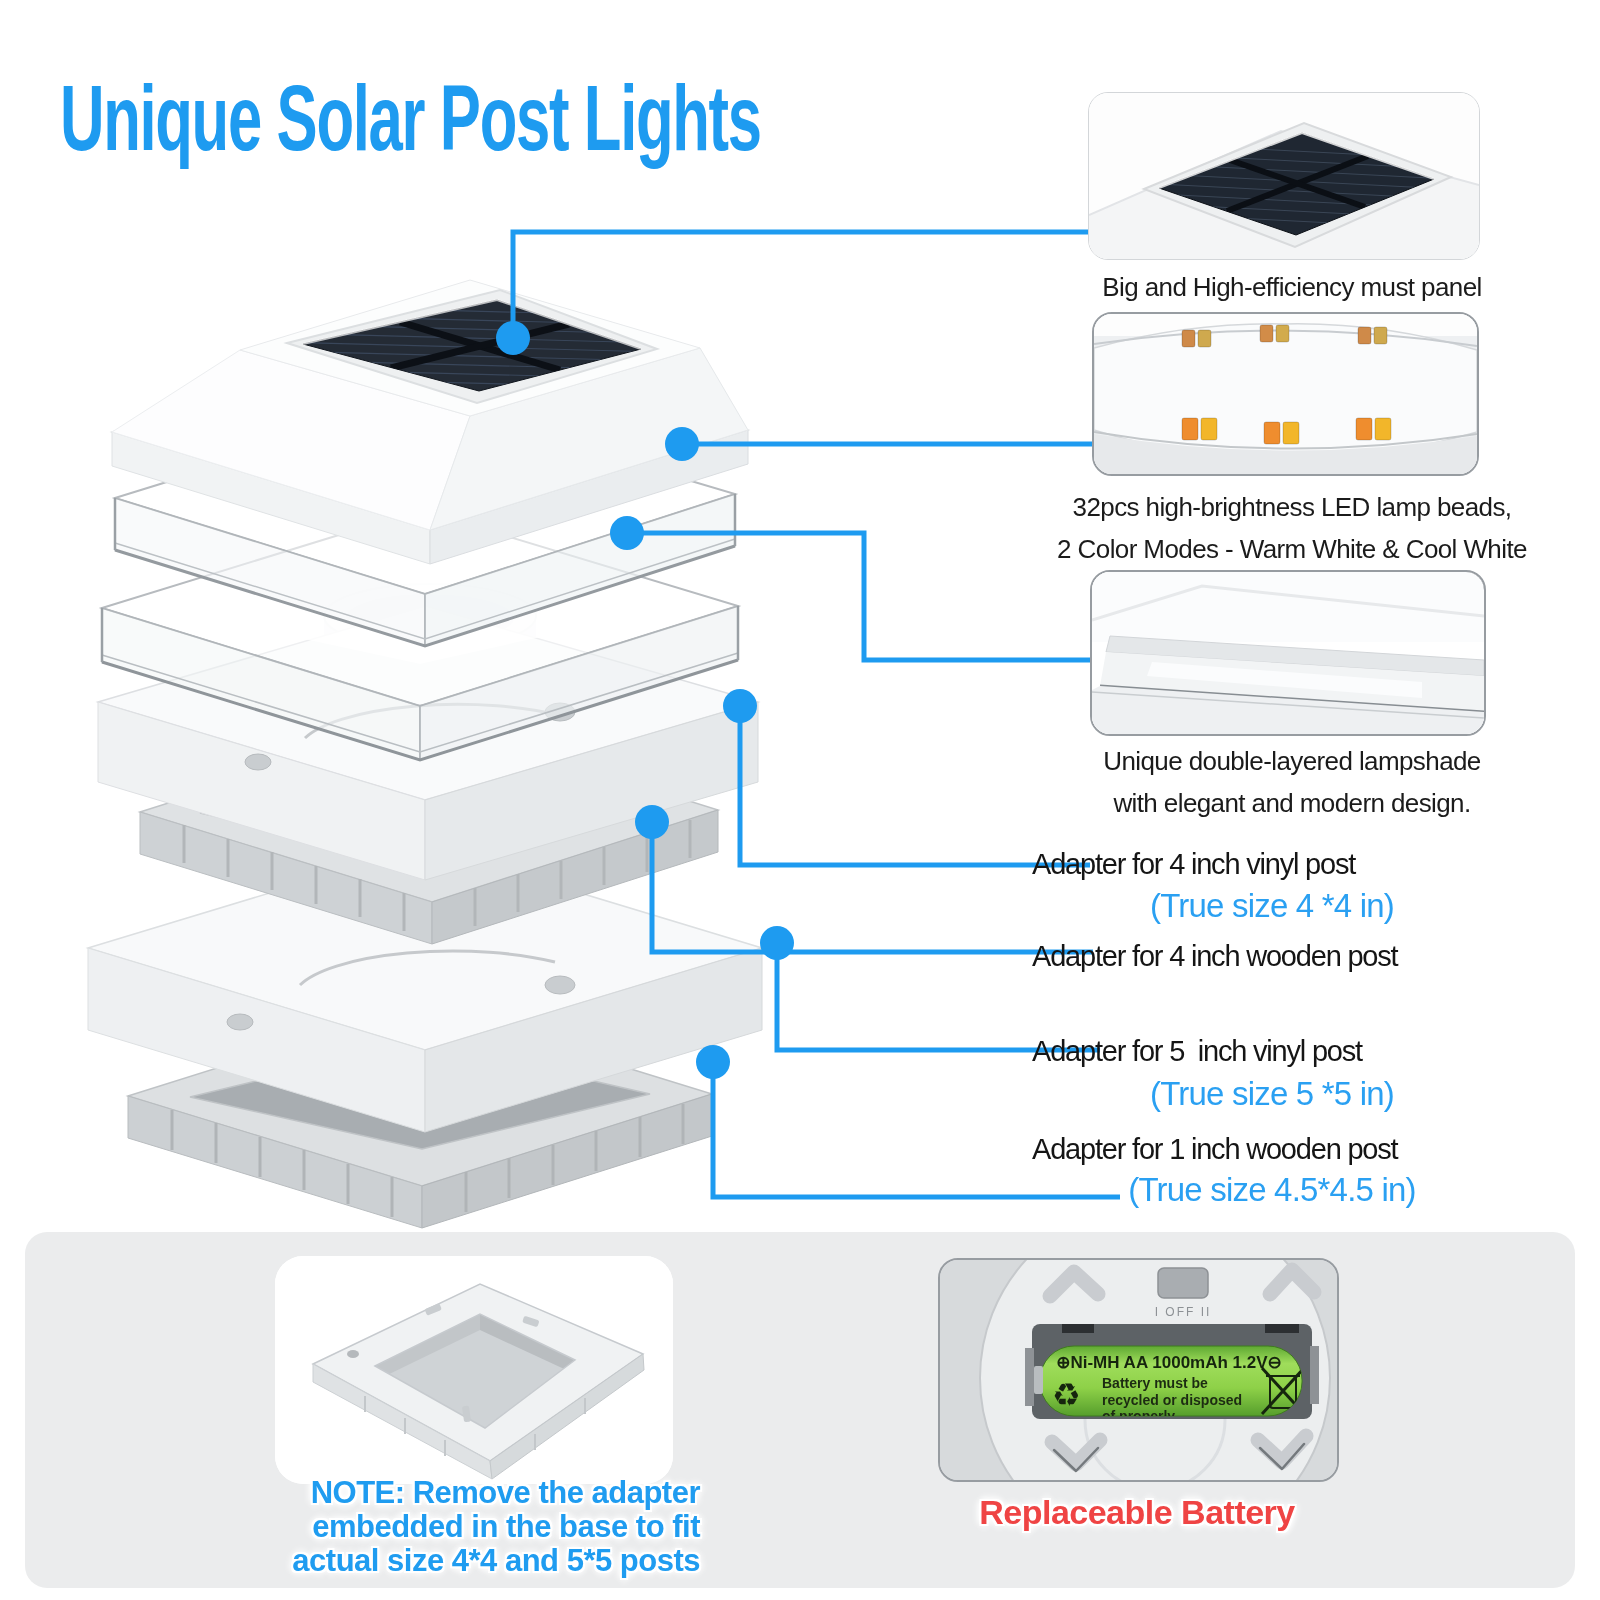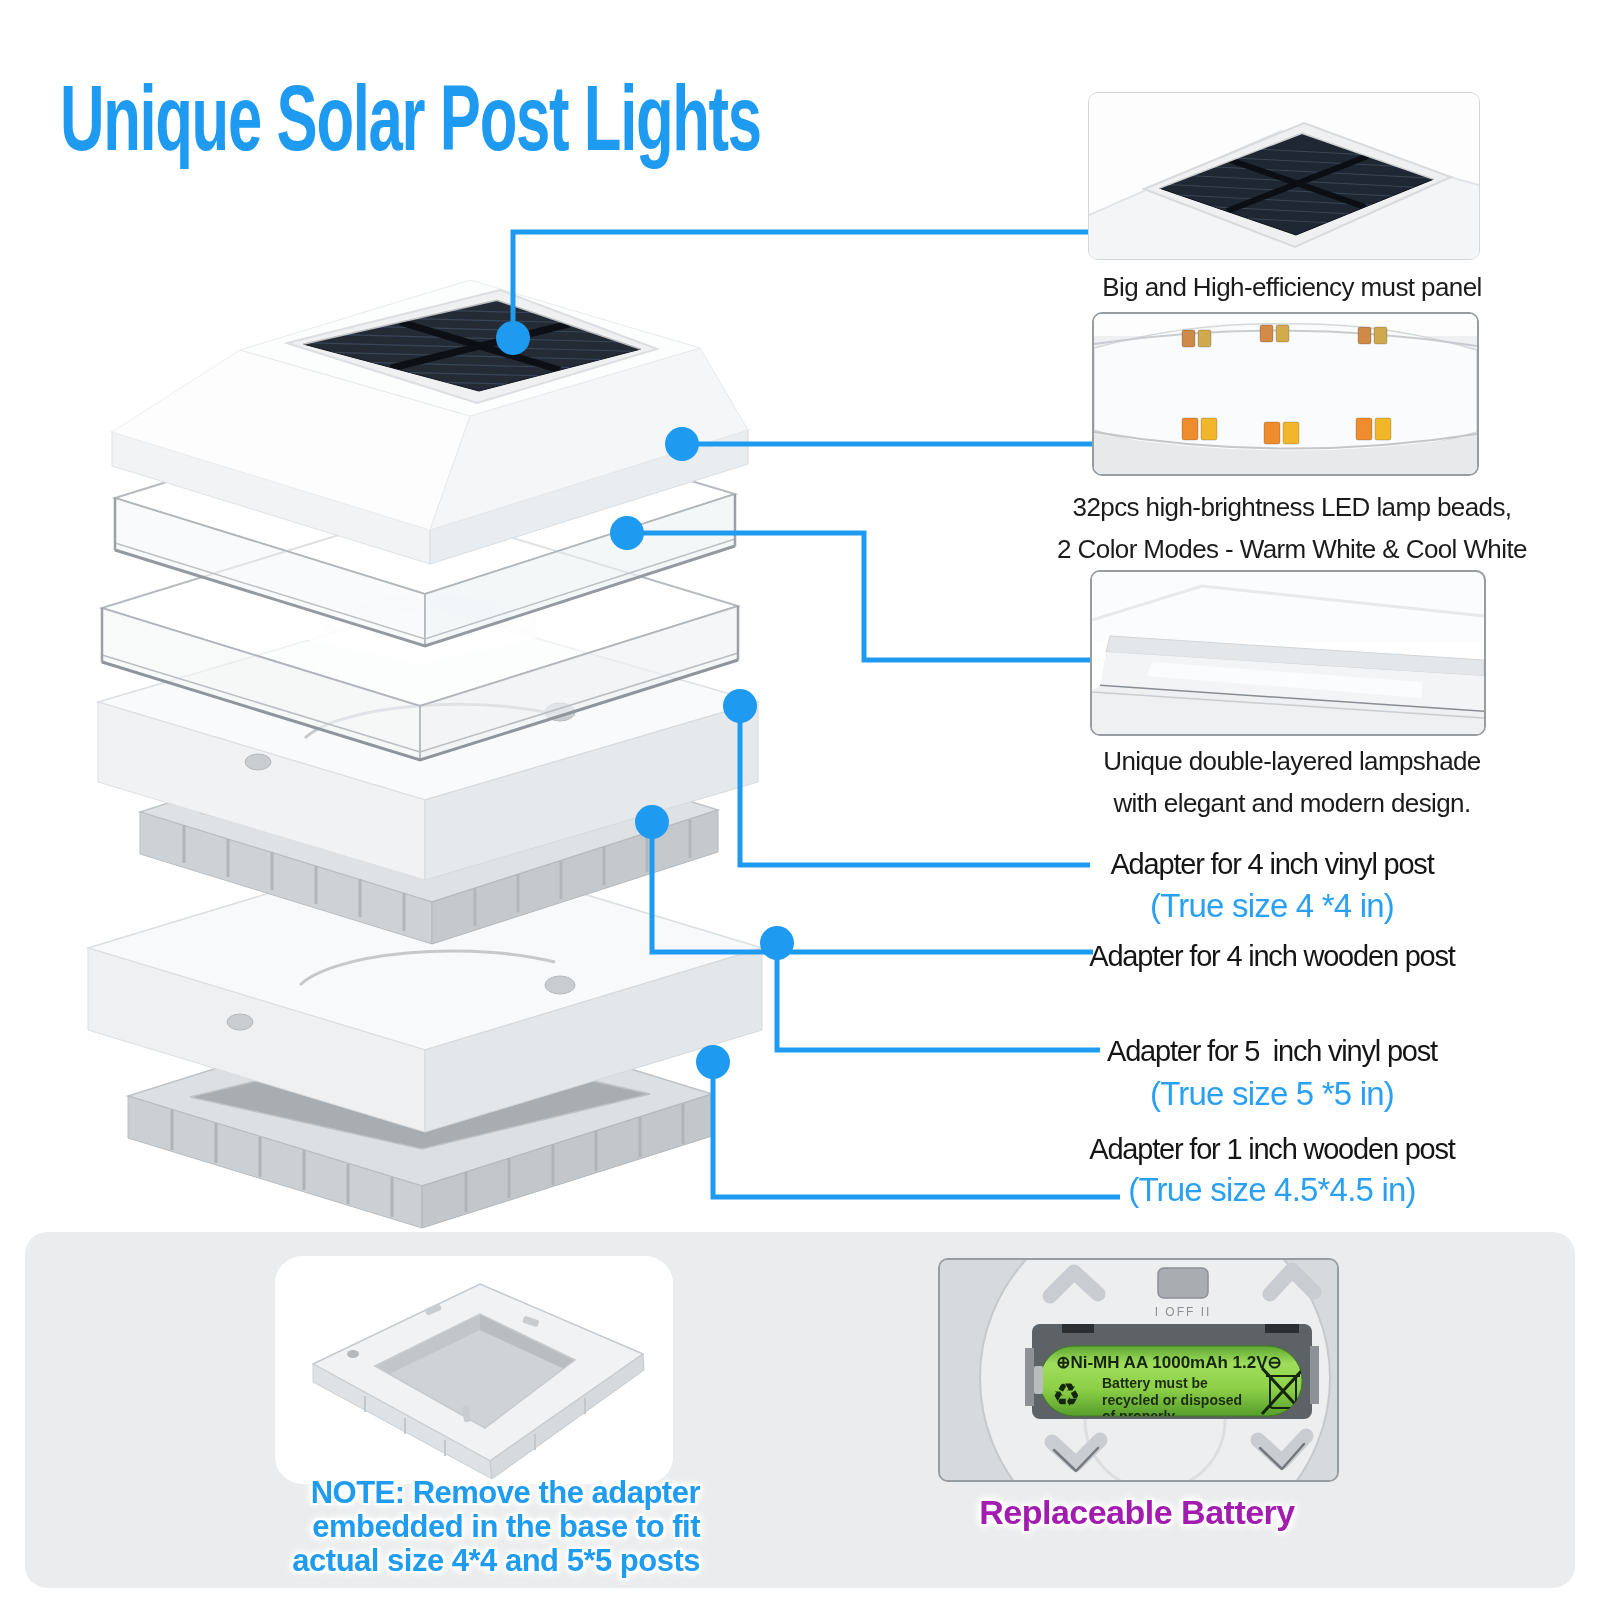--- a/index.html
+++ b/index.html
@@ -1,37 +1,37 @@
 <!DOCTYPE html>
 <html><head>
 <meta charset="utf-8">
 <style>
   html,body{margin:0;padding:0}
   body{width:1600px;height:1600px;background:#fff;font-family:"Liberation Sans",sans-serif}
   .canvas{position:relative;width:1600px;height:1600px;overflow:hidden;background:#fff}
   #art{position:absolute;left:0;top:0;z-index:1}
   .txt{position:absolute;z-index:3}
-  .inset{position:absolute;z-index:2;overflow:hidden;background:#fff;border-radius:10px}
+  .inset{position:absolute;z-index:2;overflow:hidden;background:#fff;border-radius:20px}
   .inset.bordered{border:2px solid #979ca1}
   .inset.light{border:1.5px solid #d3d6d9}
   .title-wrap{left:60px;top:70px}
   .title-inner{display:inline-block;font-size:92px;font-weight:700;color:#1e9bf0;
     letter-spacing:-2px;line-height:1.05;white-space:nowrap;transform:scaleX(.67);transform-origin:0 0}
   .caption{font-size:26px;color:#1b1b1b;letter-spacing:-.6px;text-align:center;width:490px;left:1047px;line-height:30px}
-  .lbl{font-size:29px;color:#151515;letter-spacing:-1.2px;text-align:center;width:480px;left:1032px;white-space:pre;line-height:34px}
+  .lbl{font-size:29px;color:#151515;letter-spacing:-1.2px;text-align:left;width:480px;left:1032px;white-space:pre;line-height:34px}
   .note-blue{font-size:33px;color:#2aa0f2;letter-spacing:-.8px;text-align:center;width:480px;left:1032px;white-space:pre;line-height:32px}
   .bottom-panel{position:absolute;left:25px;top:1232px;width:1550px;height:356px;border-radius:22px;background:#ebeced;z-index:0}
   .base-card{left:275px;top:1256px;width:398px;height:228px;border-radius:28px;background:#fff;border:none}
   .outline-white{text-shadow:2px 0 0 #fff,-2px 0 0 #fff,0 2px 0 #fff,0 -2px 0 #fff,
     2px 2px 0 #fff,-2px -2px 0 #fff,2px -2px 0 #fff,-2px 2px 0 #fff,
     4px 0 6px #fff,-4px 0 6px #fff,0 4px 6px #fff,0 -4px 6px #fff}
   .note-text{left:240px;top:1476px;width:460px;text-align:right;font-size:31px;font-weight:700;
     color:#1f9cf0;line-height:34px;letter-spacing:-.5px}
   .battery-caption{left:937px;top:1493px;width:400px;text-align:center;font-size:34px;font-weight:700;
-    color:#a21caf;letter-spacing:-.5px}
+    color:#ef4444;letter-spacing:-.5px}
   svg text{font-family:"Liberation Sans",sans-serif}
 </style>
 </head>
 <body>
 
 <div class="canvas">
 
   <div class="bottom-panel"></div>
 
   <svg id="art" width="1600" height="1600" viewBox="0 0 1600 1600">

